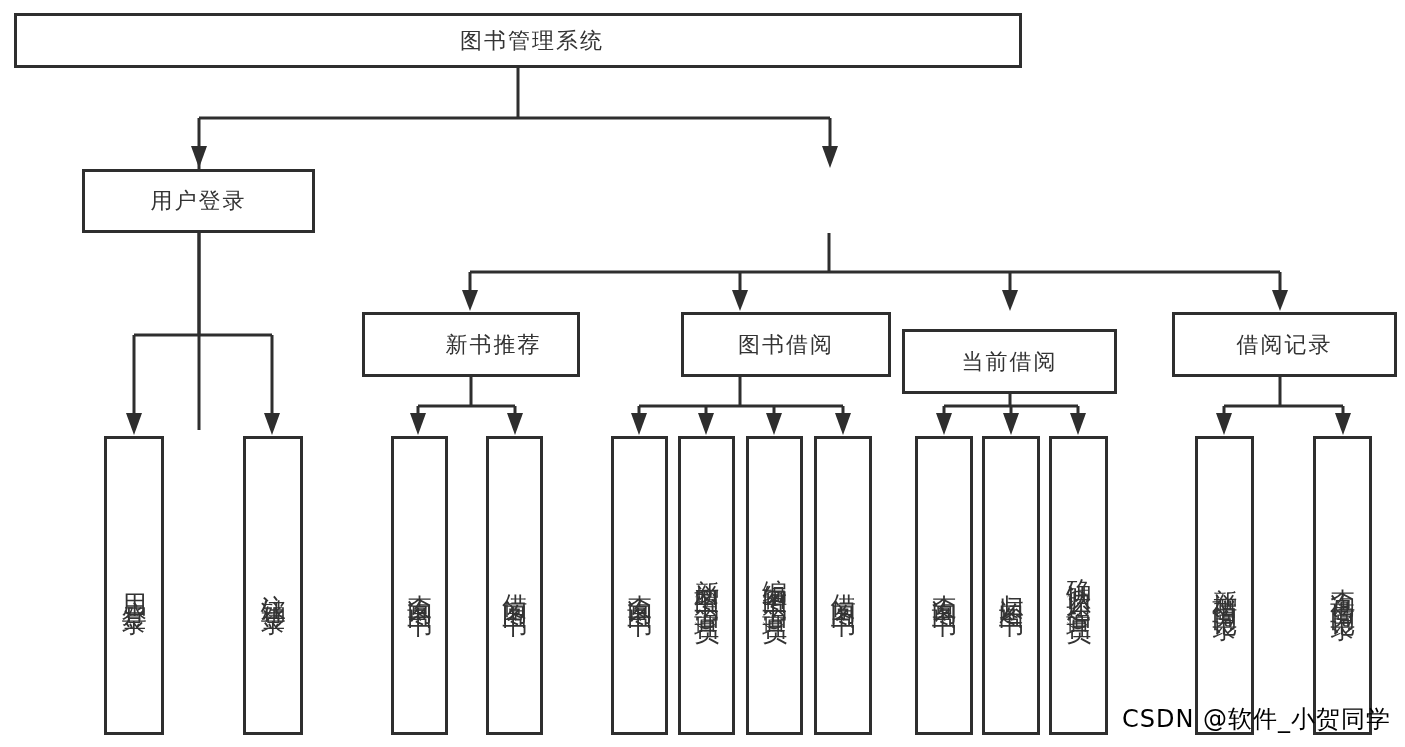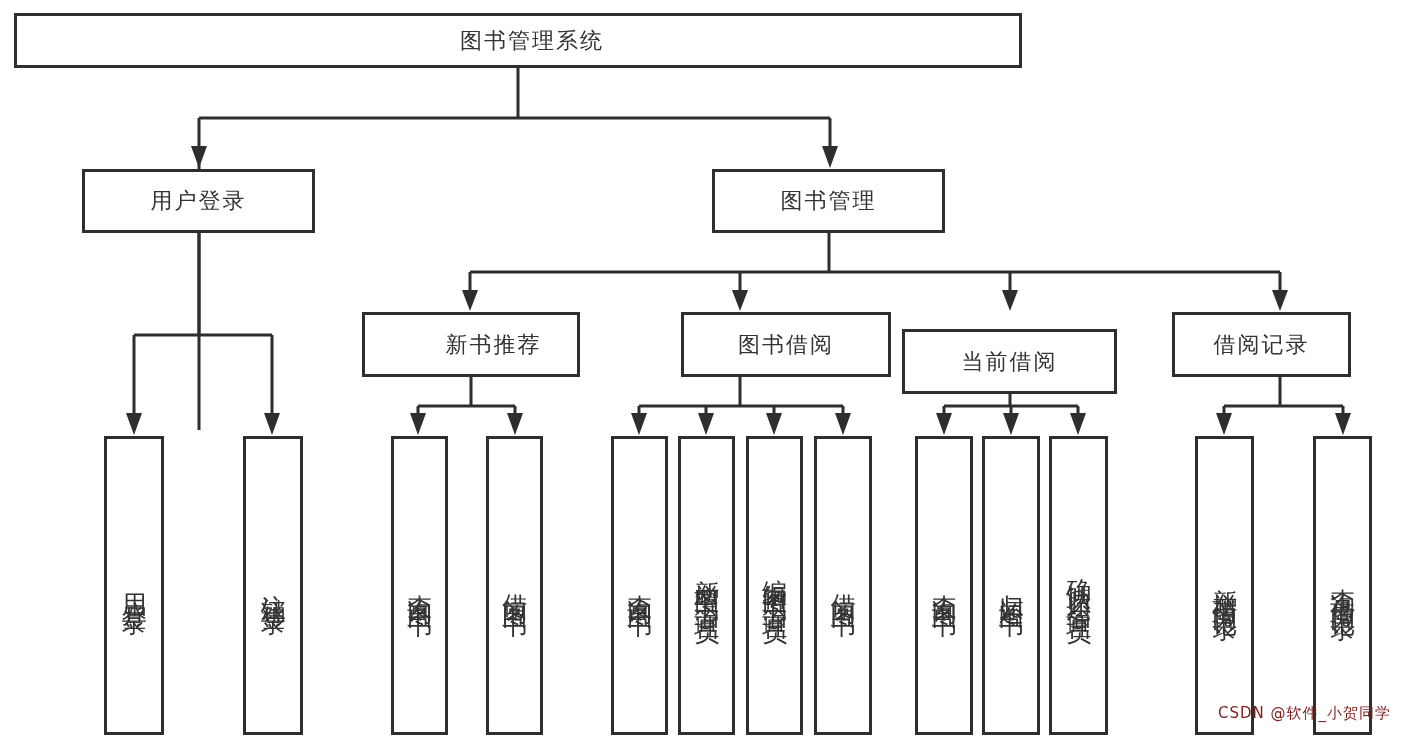--- a/index.html
+++ b/index.html
@@ -44,23 +44,23 @@
     writing-mode: vertical-rl;
     text-orientation: mixed;
     font-size: 25px;
     letter-spacing: 6px;
     line-height: 1.1;
     white-space: nowrap;
   }
   .watermark {
     position: absolute;
     right: 14px;
-    bottom: 24px;
-    font-size: 15px;
-    color: #7f1d1d;
+    bottom: 12px;
+    font-size: 24px;
+    color: #000000;
     letter-spacing: 1px;
     z-index: 3;
     white-space: nowrap;
   }
 </style>
 </head>
 <body>
 
 <div id="stage">
 
@@ -111,34 +111,31 @@
     </g>
   </svg>
 
   <div class="node" style="left:14px; top:13px; width:1008px; height:55px;padding-left:28px;">
     <span class="h-label">图书管理系统</span>
   </div>
 
   <div class="node" style="left:82px; top:169px; width:233px; height:64px;">
     <span class="h-label">用户登录</span>
   </div>
-  <div class="node" style="left:712px; top:169px; width:233px; height:64px;">
-    <span class="h-label">图书管理</span>
-  </div>
 
   <div class="node" style="left:362px; top:312px; width:218px; height:65px;padding-left:45px;">
     <span class="h-label">新书推荐</span>
   </div>
   <div class="node" style="left:633px; top:312px; width:210px; height:65px;margin-left:48px;">
     <span class="h-label">图书借阅</span>
   </div>
   <div class="node" style="left:902px; top:312px; width:215px; height:65px;margin-top:17px;">
     <span class="h-label">当前借阅</span>
   </div>
-  <div class="node" style="left:1172px; top:312px; width:179px; height:65px;">
+  <div class="node" style="left:1172px; top:312px; width:225px; height:65px;">
     <span class="h-label">借阅记录</span>
   </div>
 
   <div class="node leaf" style="left:104px; top:436px; width:60px; height:299px;">
     <span class="v-label">用户登录</span>
   </div>
   <div class="node leaf" style="left:243px; top:436px; width:60px; height:299px;">
     <span class="v-label">注销登录</span>
   </div>
 

